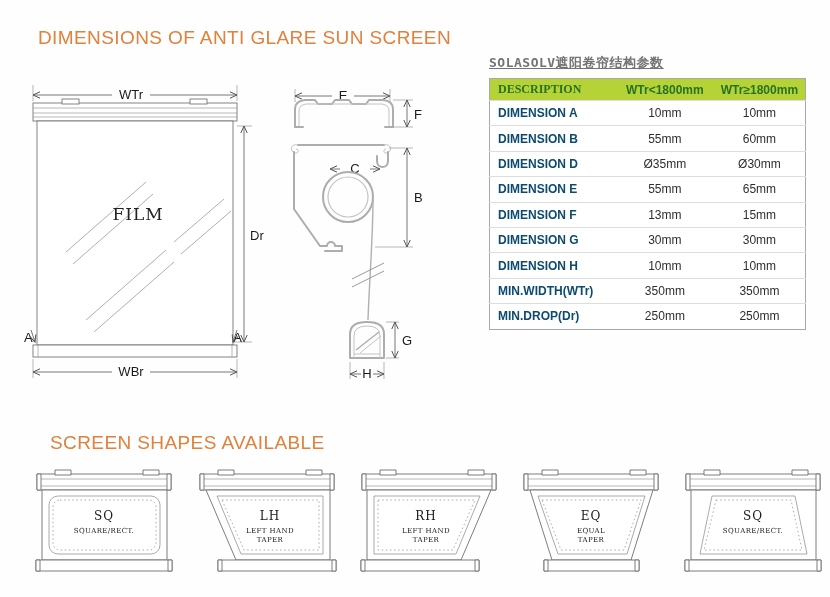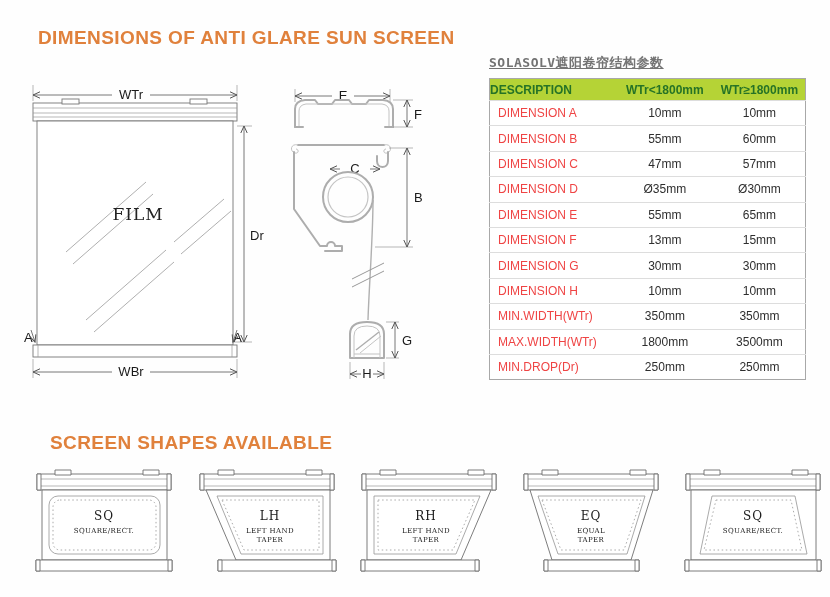--- a/index.html
+++ b/index.html
@@ -1,29 +1,29 @@
 <!DOCTYPE html>
 <html><head>
 <meta charset="utf-8">
 <style>
   html,body{margin:0;padding:0;background:#e8e8e8;}
   .canvas{position:relative;width:830px;height:597px;background:#fefefe;overflow:hidden;
           font-family:"Liberation Sans",sans-serif;}
-  .sec-title{position:absolute;color:#E0813C;font-size:19px;font-weight:bold;letter-spacing:.4px;white-space:nowrap;}
+  .sec-title{position:absolute;color:#E0813C;font-size:19px;font-weight:normal;letter-spacing:.4px;white-space:nowrap;}
   #title-dimensions{left:38px;top:27px;}
   #title-shapes{left:50px;top:432px;}
 
   .spec{position:absolute;left:489px;top:54px;width:317px;}
   .spec-title{font-family:"DejaVu Sans Mono",monospace;font-size:13px;font-weight:bold;color:#737373;letter-spacing:.5px;text-decoration:underline;}
   .spec table{width:100%;border-collapse:collapse;margin-top:6px;border:1px solid #a8a8a8;background:#fff;}
   .spec th{background:#B5D336;color:#267326;font-size:12px;font-weight:bold;height:21px;text-align:center;padding:0;}
-  .spec th:first-child{text-align:left;width:40%;}
+  .spec th:first-child{text-align:left;padding-left:8px;width:40%;font-family:Liberation Serif, serif;}
   .spec th:nth-child(2){width:31%;}
   .spec td{font-size:12px;color:#2e2e2e;height:24.4px;border-top:1px solid #ddd;text-align:center;padding:0;}
-  .spec td:first-child{text-align:left;padding-left:8px;font-weight:normal;color:#ef4444;}
+  .spec td:first-child{text-align:left;padding-left:8px;font-weight:bold;color:#0c4a6e;}
 
   svg{position:absolute;overflow:visible;}
   #front-view{left:24px;top:80px;}
   #profile-view{left:280px;top:82px;}
   .shape-fig{top:462px;}
   #shape-1{left:27px;} #shape-2{left:190px;} #shape-3{left:352px;} #shape-4{left:514px;} #shape-5{left:676px;}
 
   .dim-line{stroke:#555;stroke-width:.8;fill:none;}
   .ext-line{stroke:#999;stroke-width:.7;fill:none;}
   .dim-text{font-family:"Liberation Sans",sans-serif;font-size:13px;fill:#1a1a1a;}
@@ -190,25 +190,20 @@
             <td>DIMENSION A</td>
             <td>10mm</td>
             <td>10mm</td>
           </tr>
           <tr>
             <td>DIMENSION B</td>
             <td>55mm</td>
             <td>60mm</td>
           </tr>
           <tr>
-            <td>DIMENSION C</td>
-            <td>47mm</td>
-            <td>57mm</td>
-          </tr>
-          <tr>
             <td>DIMENSION D</td>
             <td>Ø35mm</td>
             <td>Ø30mm</td>
           </tr>
           <tr>
             <td>DIMENSION E</td>
             <td>55mm</td>
             <td>65mm</td>
           </tr>
           <tr>
@@ -225,25 +220,20 @@
             <td>DIMENSION H</td>
             <td>10mm</td>
             <td>10mm</td>
           </tr>
           <tr>
             <td>MIN.WIDTH(WTr)</td>
             <td>350mm</td>
             <td>350mm</td>
           </tr>
           <tr>
-            <td>MAX.WIDTH(WTr)</td>
-            <td>1800mm</td>
-            <td>3500mm</td>
-          </tr>
-          <tr>
             <td>MIN.DROP(Dr)</td>
             <td>250mm</td>
             <td>250mm</td>
           </tr>
         </tbody>
     </table>
   </div>
 
   <div id="title-shapes" class="sec-title">SCREEN SHAPES AVAILABLE</div>
 

